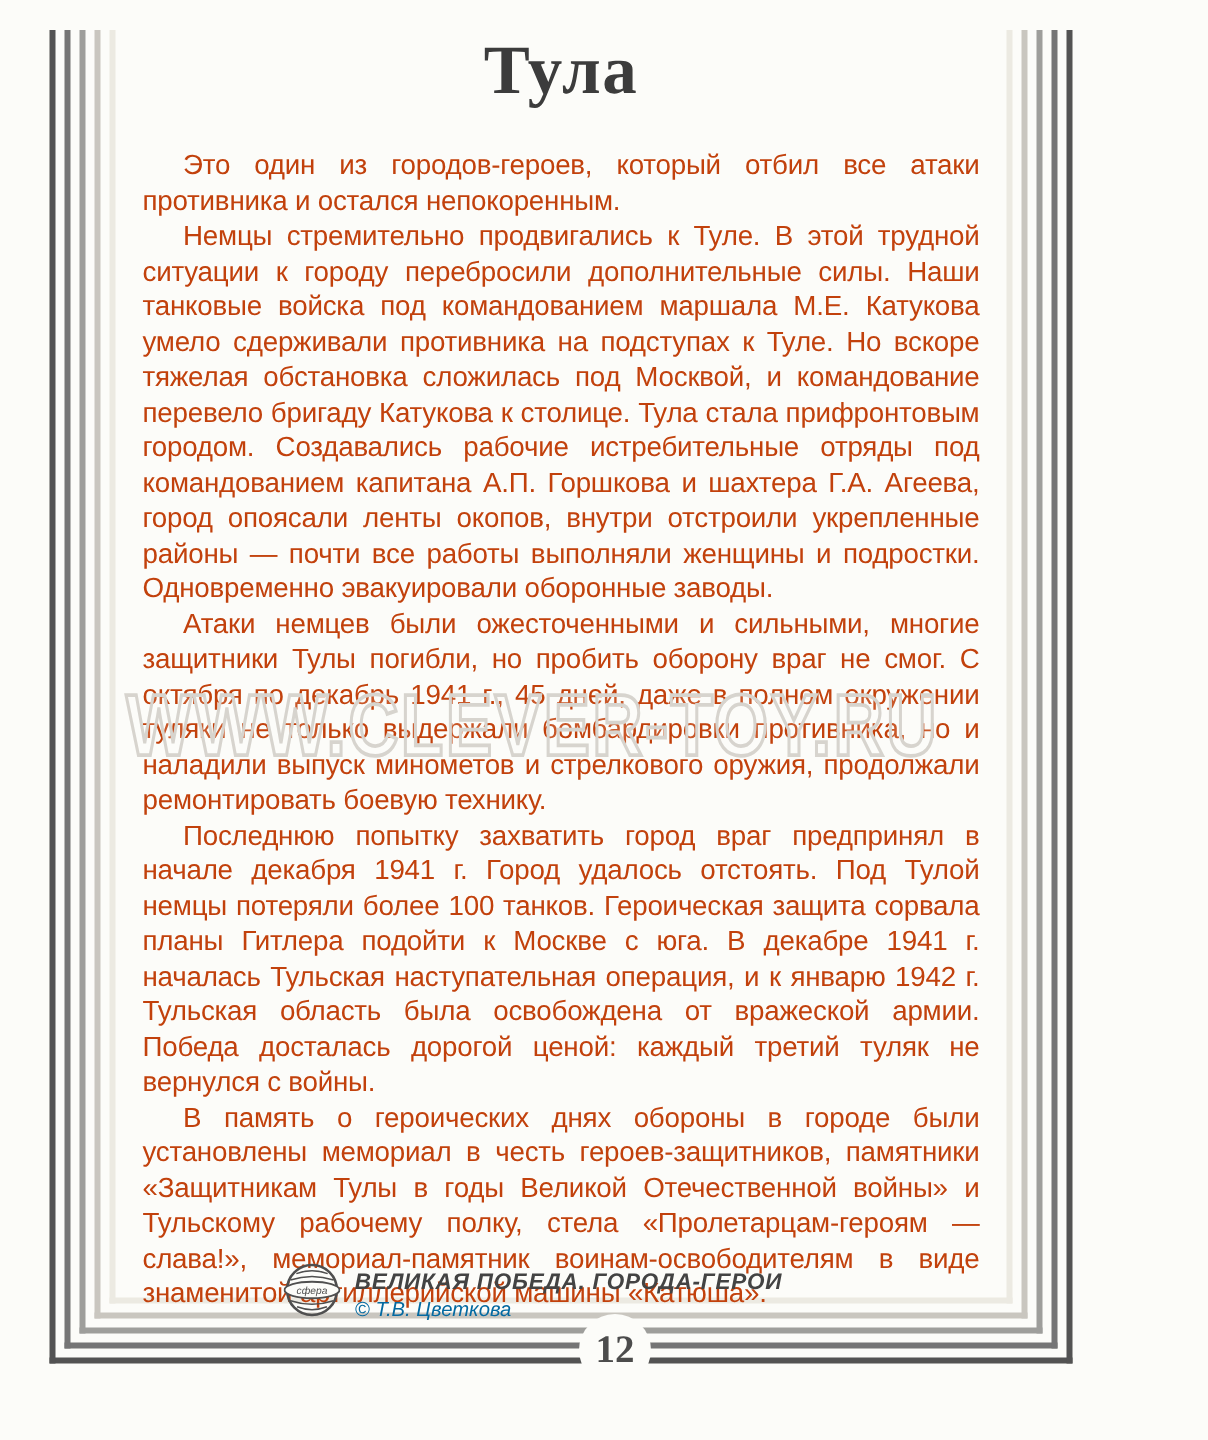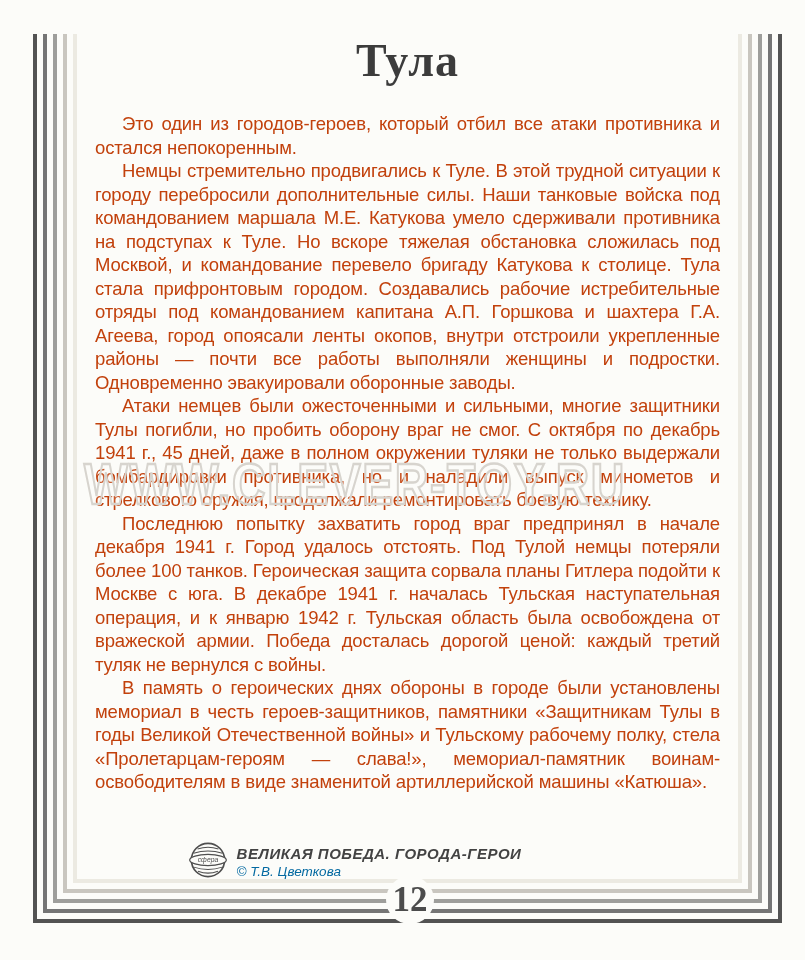--- a/index.html
+++ b/index.html
@@ -9,21 +9,21 @@
     font-family:"Liberation Sans",sans-serif;
   }
   
   .frame{
     box-sizing:border-box;
     border-style:solid;border-width:0 4px 4px 4px;
     padding:0 6px 6px 6px;
     height:100%;
   }
   #frame-outer{
-    position:absolute;left:33px;top:34px;width:749px;height:889px;z-index:1;
+    position:absolute;left:33px;top:20px;width:682px;height:889px;z-index:1;
   }
   .f1{border-color:#535353;}
   .f2{border-color:#757575;}
   .f3{border-color:#9e9e9b;}
   .f4{border-color:#c9c6bf;}
   .f5{border-color:#eceae2;}
   
   .content{
     position:relative;height:100%;z-index:2;
     padding:0 12px;
@@ -73,21 +73,21 @@
   .copyright{
     font-size:13.5px;color:#0369a1;
   }
   
   .page-number{
     position:absolute;left:386px;top:876px;z-index:4;
     width:48px;height:48px;border-radius:50%;
     background:#fcfcf9;
     display:flex;align-items:center;justify-content:center;
     font-family:"Liberation Serif",serif;
-    font-weight:700;font-size:35px;color:#4c4c4c;
+    font-weight:700;font-size:26px;color:#4c4c4c;
   }
 </style>
 </head>
 <body>
 
 <div id="frame-outer" class="frame f1">
   <div class="frame f2">
     <div class="frame f3">
       <div class="frame f4">
         <div class="frame f5">

